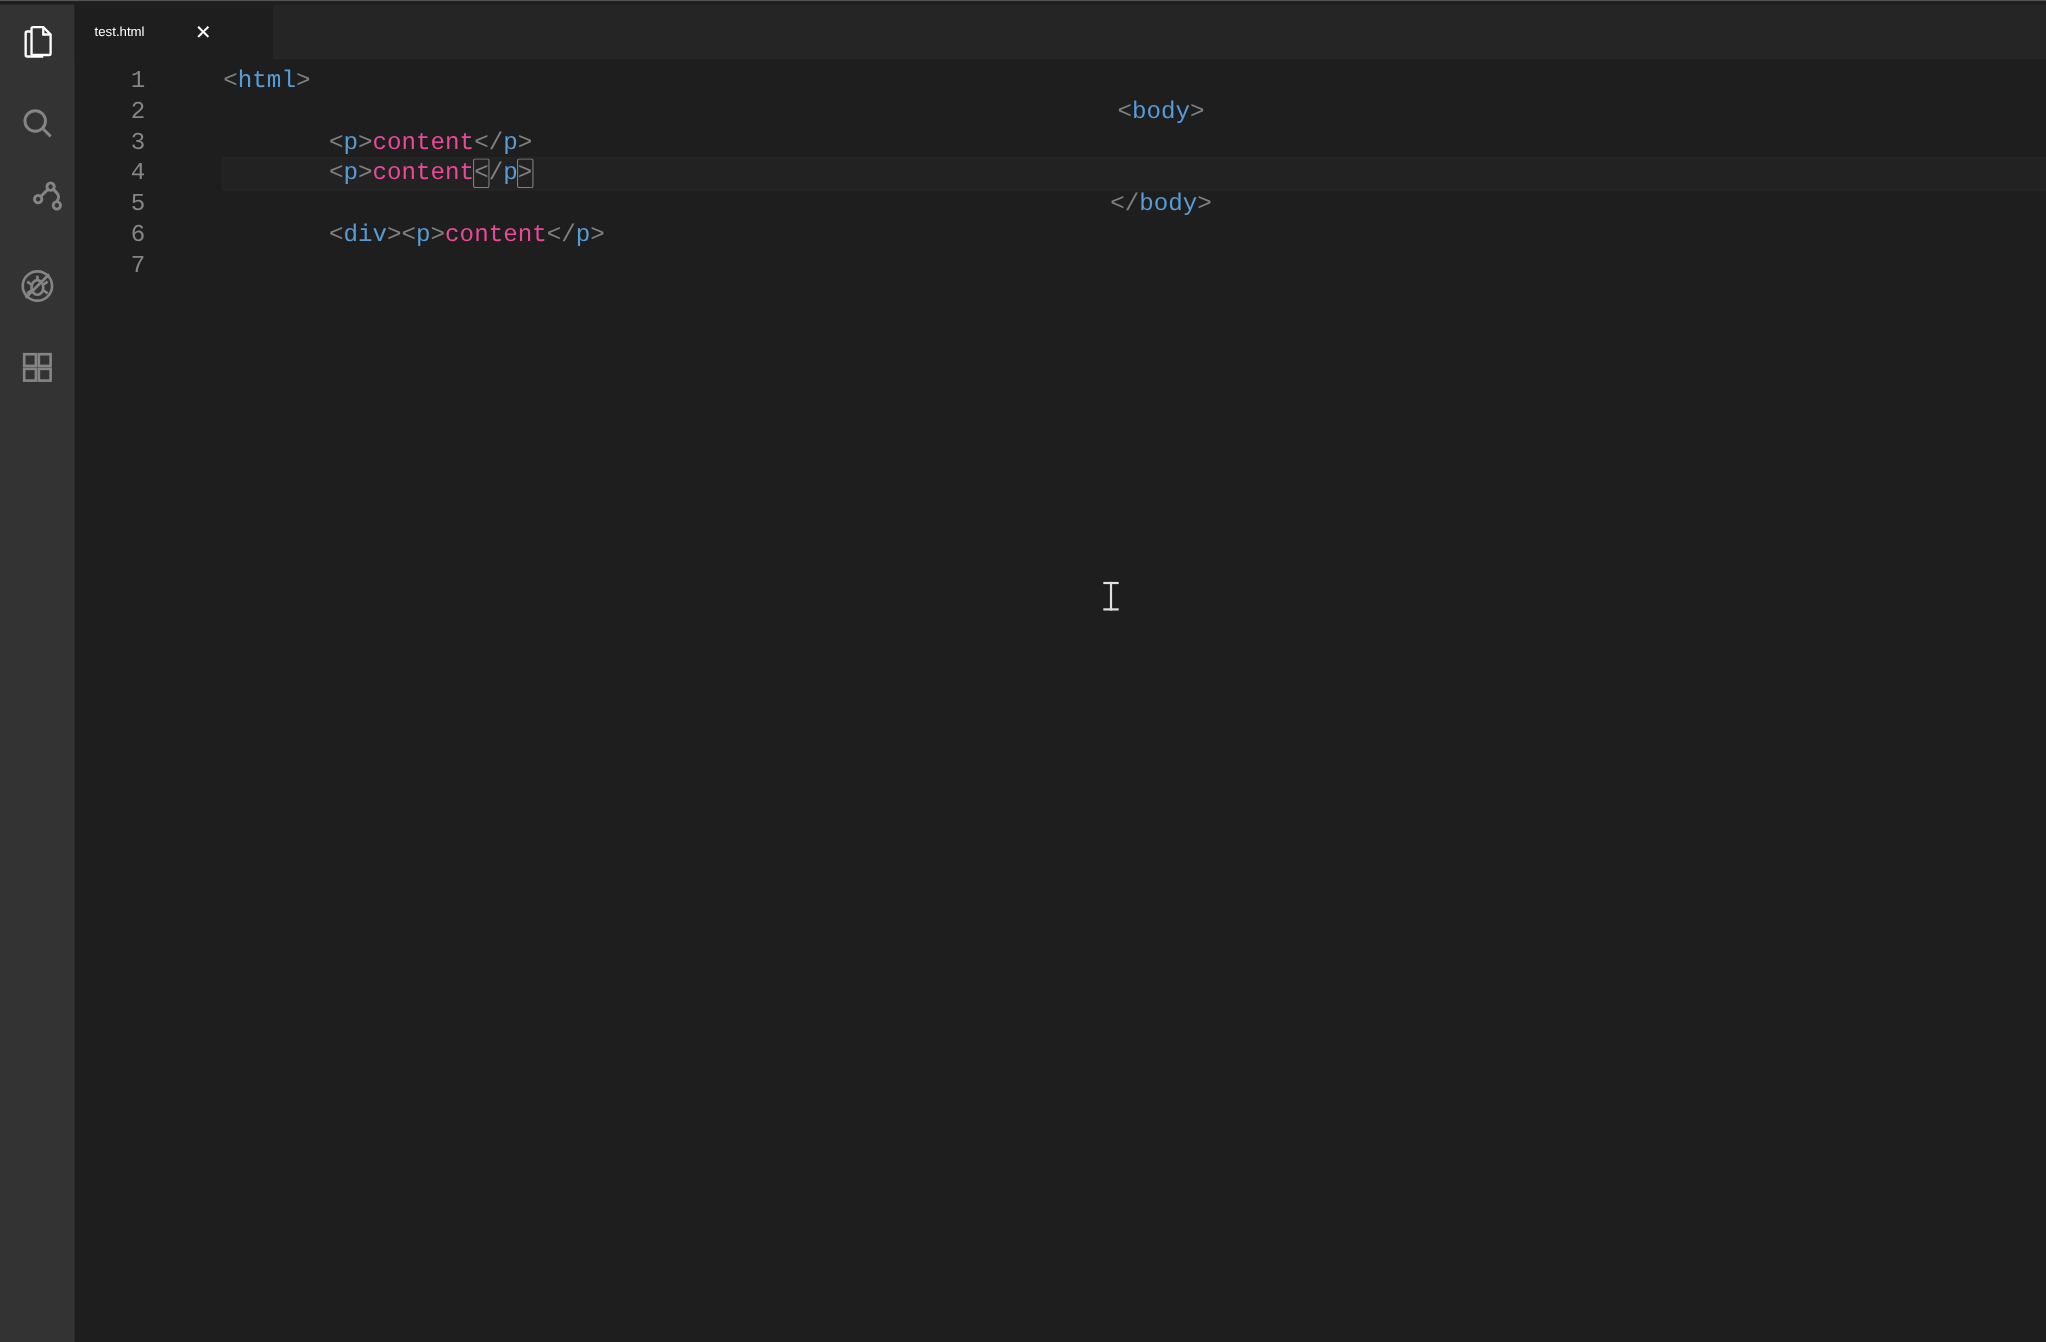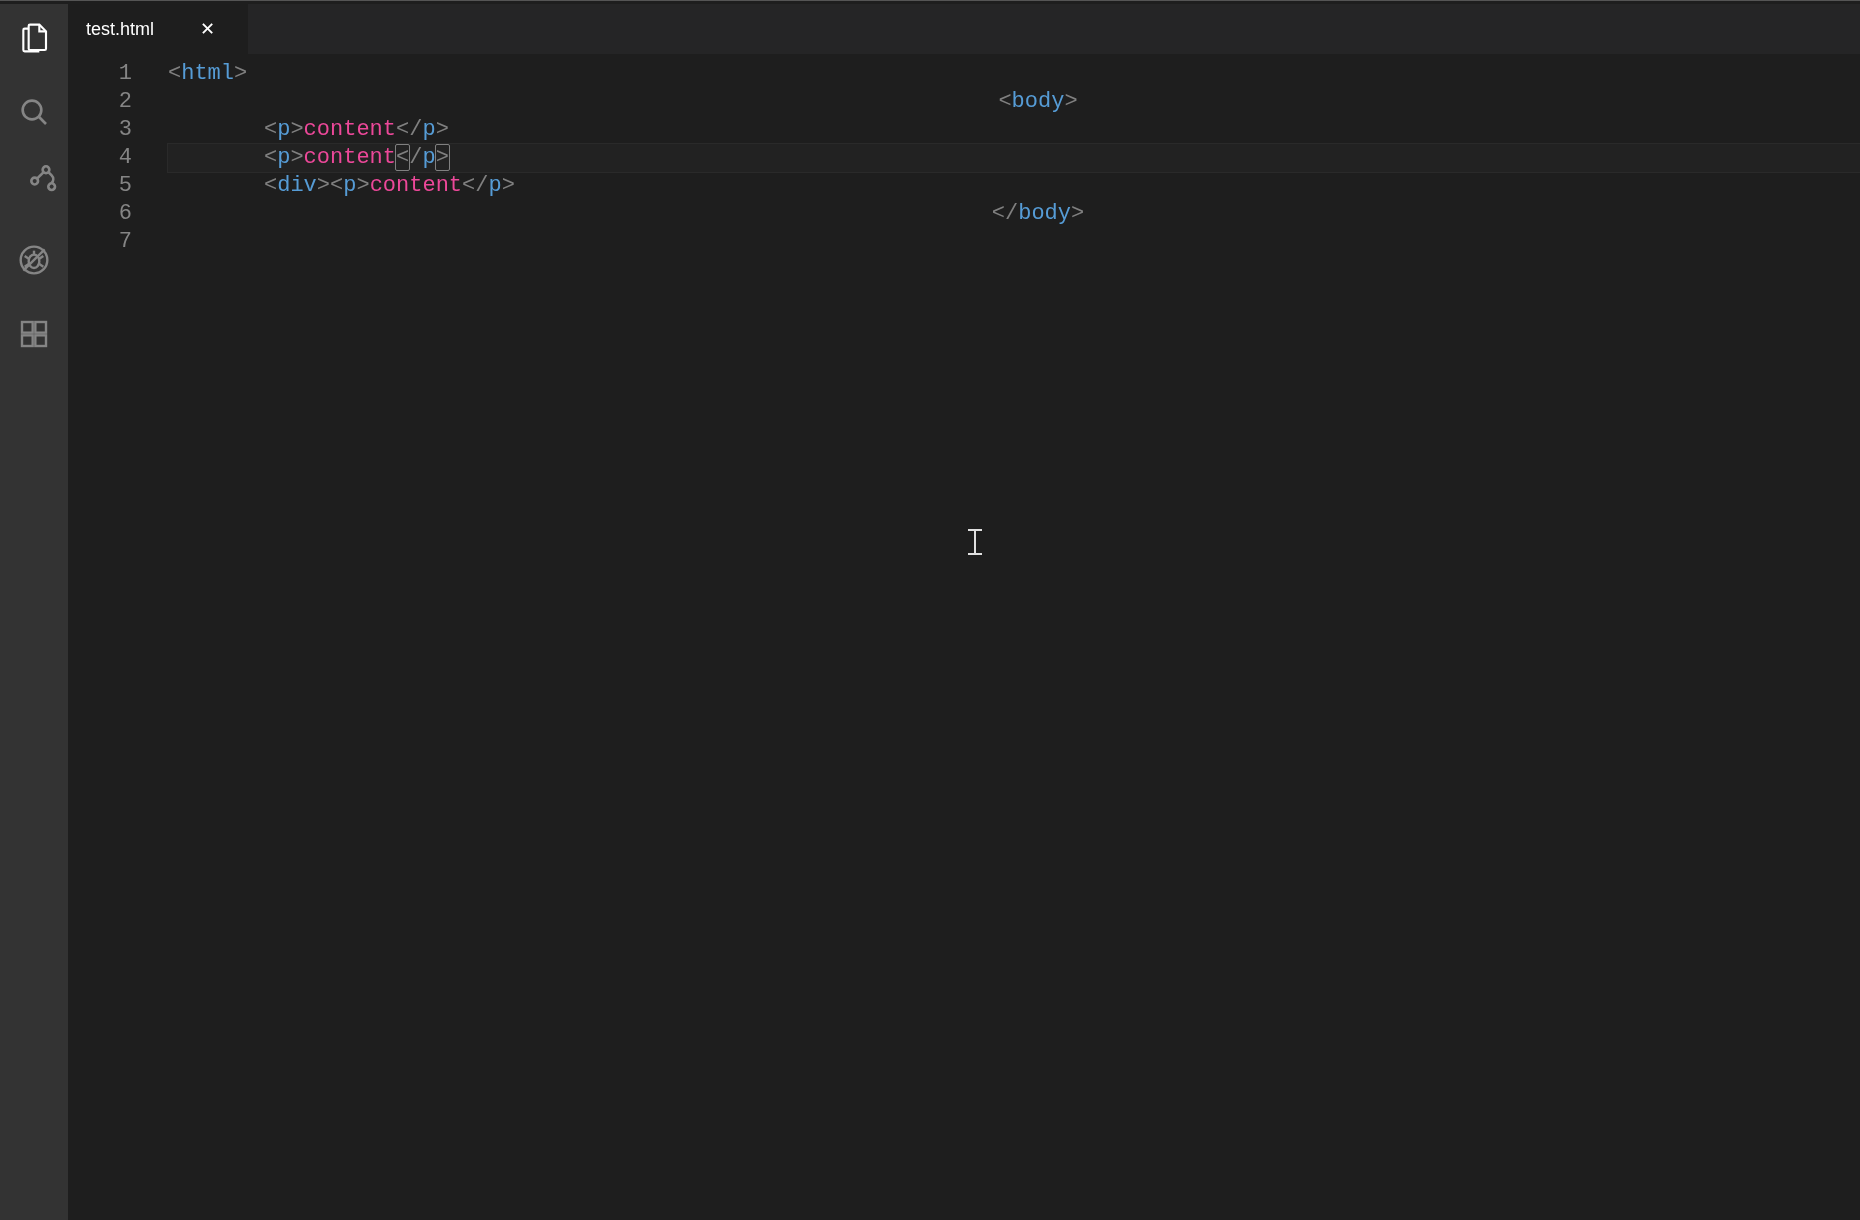--- a/index.html
+++ b/index.html
@@ -13,28 +13,28 @@
   .activity-item { width: 48px; height: 48px; display: flex; align-items: center; justify-content: center; color: #858585; cursor: pointer; }
   .activity-item.active { color: #ffffff; }
   .activity-item svg { width: 32px; height: 32px; }
 
   
   .main { flex: 1; display: flex; flex-direction: column; background: #1e1e1e; }
 
   
   .tabbar { height: 50px; background: #252526; display: flex; align-items: stretch; }
   .tab { display: flex; align-items: center; padding: 0 14px 0 18px; background: #1e1e1e; color: #ffffff; min-width: 180px; gap: 40px; cursor: pointer; }
-  .tab-label { font-size: 18px; }
+  .tab-label { font-size: 12px; }
   .tab-close { font-size: 18px; color: #ffffff; cursor: pointer; padding: 2px 6px; }
 
   
   .editor { flex: 1; display: flex; font-family: Consolas, "Courier New", monospace; font-size: 22px; line-height: 28px; position: relative; }
   .gutter { width: 100px; text-align: right; color: #858585; padding-right: 36px; padding-top: 6px; user-select: none; }
   .gutter div { height: 28px; }
-  .code { flex: 1; padding-top: 6px; position: relative; }
+  .code { flex: 1; padding-top: 6px; position: relative; margin-left: 35px; }
   .code-line { height: 28px; white-space: pre; position: relative; }
   .code-line.active { background: rgba(255,255,255,0.02); outline: 1px solid #2a2a2a; }
 
   
   .br { color: #808080; }          
   .tag { color: #569cd6; }         
   .txt { color: #ec4899; }         
   .match { outline: 1px solid #808080; border-radius: 1px; padding: 0 0px; }
 
   
@@ -120,23 +120,23 @@
       <div class="code">
 
         <div class="code-line"><span class="br">&lt;</span><span class="tag">html</span><span class="br">&gt;</span></div>
 
         <div class="code-line indent1"><span class="br">&lt;</span><span class="tag">body</span><span class="br">&gt;</span></div>
 
         <div class="code-line indent2"><span class="br">&lt;</span><span class="tag">p</span><span class="br">&gt;</span><span class="txt">content</span><span class="br">&lt;/</span><span class="tag">p</span><span class="br">&gt;</span></div>
 
         <div class="code-line indent2 active"><span class="br">&lt;</span><span class="tag">p</span><span class="br">&gt;</span><span class="txt">content</span><span class="br match">&lt;</span><span class="br">/</span><span class="tag">p</span><span class="br match">&gt;</span></div>
 
+        <div class="code-line indent1"><span class="br">&lt;/</span><span class="tag">body</span><span class="br">&gt;</span></div>
+
         <div class="code-line indent2"><span class="br">&lt;</span><span class="tag">div</span><span class="br">&gt;&lt;</span><span class="tag">p</span><span class="br">&gt;</span><span class="txt">content</span><span class="br">&lt;/</span><span class="tag">p</span><span class="br">&gt;</span></div>
-
-        <div class="code-line indent1"><span class="br">&lt;/</span><span class="tag">body</span><span class="br">&gt;</span></div>
 
 
         <div class="ibeam">
             <div class="stem"></div>
           </div>
       </div>
     </div>
   </div>
 </div>
 

